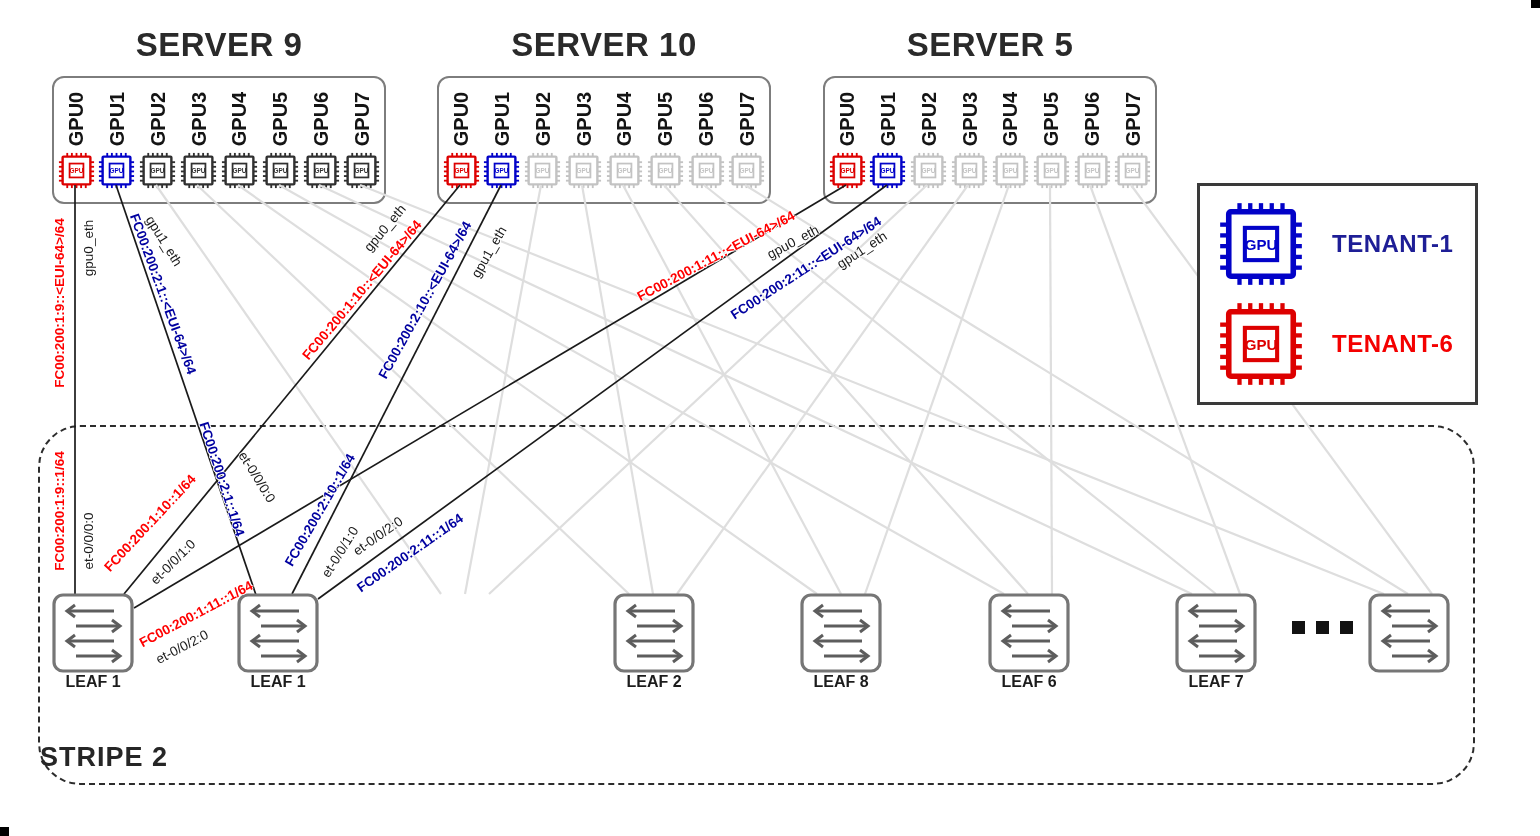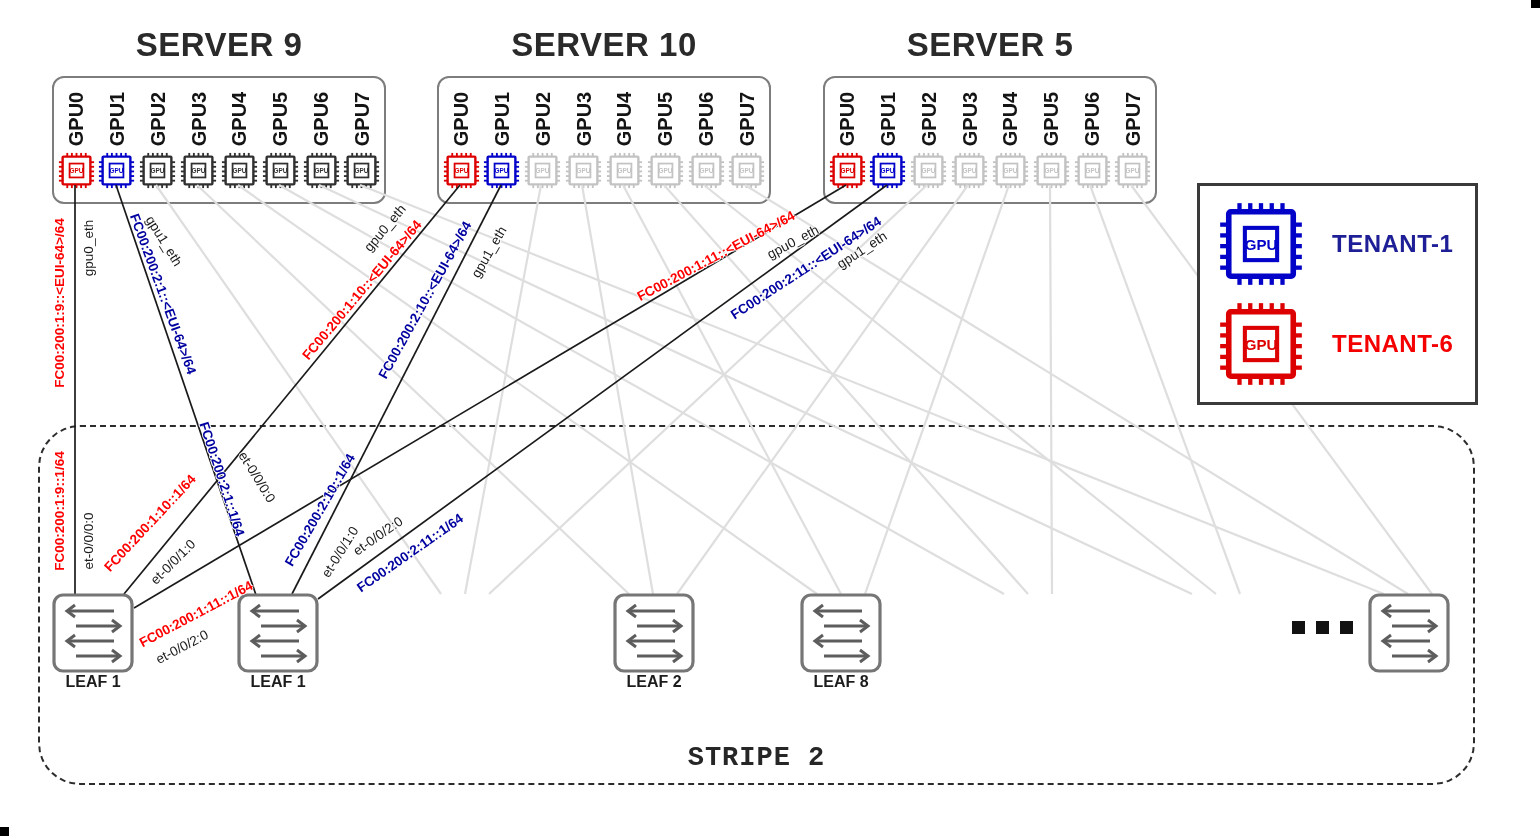--- a/index.html
+++ b/index.html
@@ -17,22 +17,22 @@
              font-size:20px;font-weight:bold;color:#141414;white-space:nowrap;}
   .chip{width:37px;height:37px;display:block;}
   .t1{color:#0202c8;} .t2{color:#dd0000;} .dark{color:#303030;} .dim{color:#c3c3c3;}
 
   
   .wires{position:absolute;left:0;top:0;z-index:2;pointer-events:none;}
 
   
   .stripe{position:absolute;left:38px;top:425px;width:1437px;height:360px;box-sizing:border-box;
           border:2px dashed #2c2c2c;border-radius:42px;z-index:1;}
-  .stripe-label{position:absolute;left:0;right:0;bottom:10px;text-align:center;
-                font-size:27px;font-weight:600;color:#262626;letter-spacing:1px;font-family:Liberation Mono, monospace;}
+  .stripe-label{position:absolute;left:0;right:0;bottom:10px;
+                font-size:27px;font-weight:600;color:#262626;letter-spacing:1px;}
   .leaf{position:absolute;top:593px;width:82px;text-align:center;z-index:3;}
   .leaf-icon{width:82px;height:80px;display:block;}
   .leaf-label{font-size:16px;font-weight:bold;color:#1c1c1c;white-space:nowrap;}
   .dots{position:absolute;left:1292px;top:621px;display:flex;gap:11px;z-index:3;}
   .dots i{width:13px;height:13px;background:#121212;display:block;}
 
   
   .legend{position:absolute;left:1197px;top:183px;width:281px;height:222px;box-sizing:border-box;
           border:3px solid #3a3a3a;background:#fff;display:flex;flex-direction:column;
           justify-content:center;gap:14px;padding-left:18px;z-index:4;}
@@ -364,20 +364,32 @@
         <use href="#leaf-sym"></use>
       </svg>
       <div class="leaf-label">LEAF 2</div>
     </div>
   <div class="leaf" style="left:800px">
       <svg class="leaf-icon">
         <use href="#leaf-sym"></use>
       </svg>
       <div class="leaf-label">LEAF 8</div>
     </div>
+  <div class="leaf" style="left:988px">
+      <svg class="leaf-icon">
+        <use href="#leaf-sym"></use>
+      </svg>
+      <div class="leaf-label">LEAF 6</div>
+    </div>
+  <div class="leaf" style="left:1175px">
+      <svg class="leaf-icon">
+        <use href="#leaf-sym"></use>
+      </svg>
+      <div class="leaf-label">LEAF 7</div>
+    </div>
   <div class="leaf" style="left:1368px">
       <svg class="leaf-icon">
         <use href="#leaf-sym"></use>
       </svg>
       <div class="leaf-label"></div>
     </div>
   <div class="dots">
       <i></i>
       <i></i>
       <i></i>

